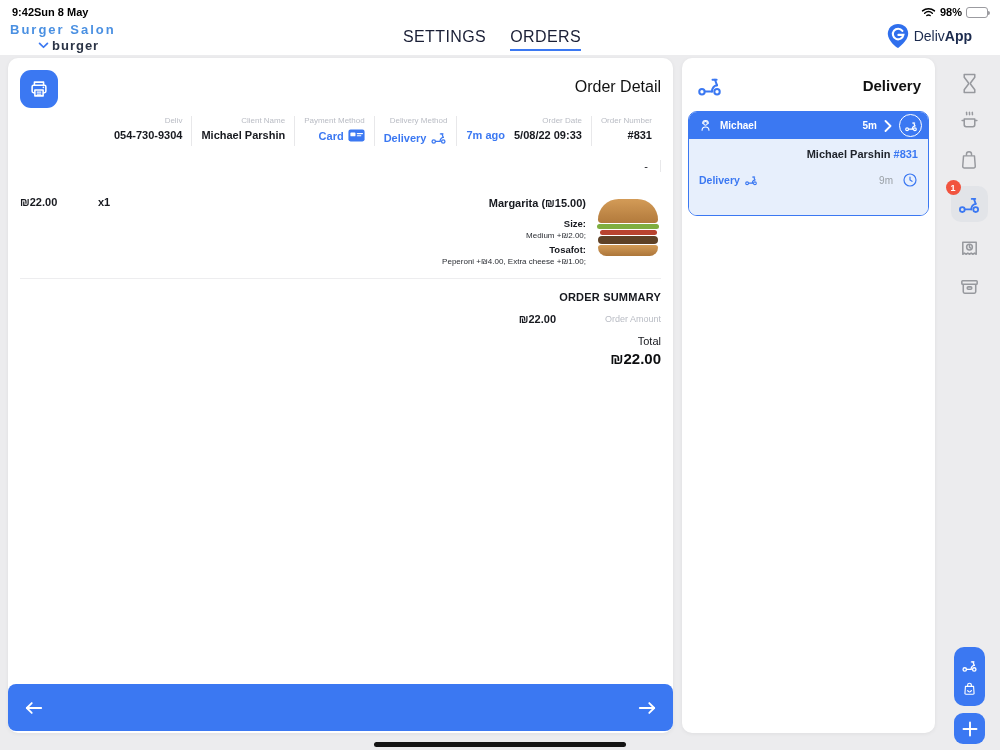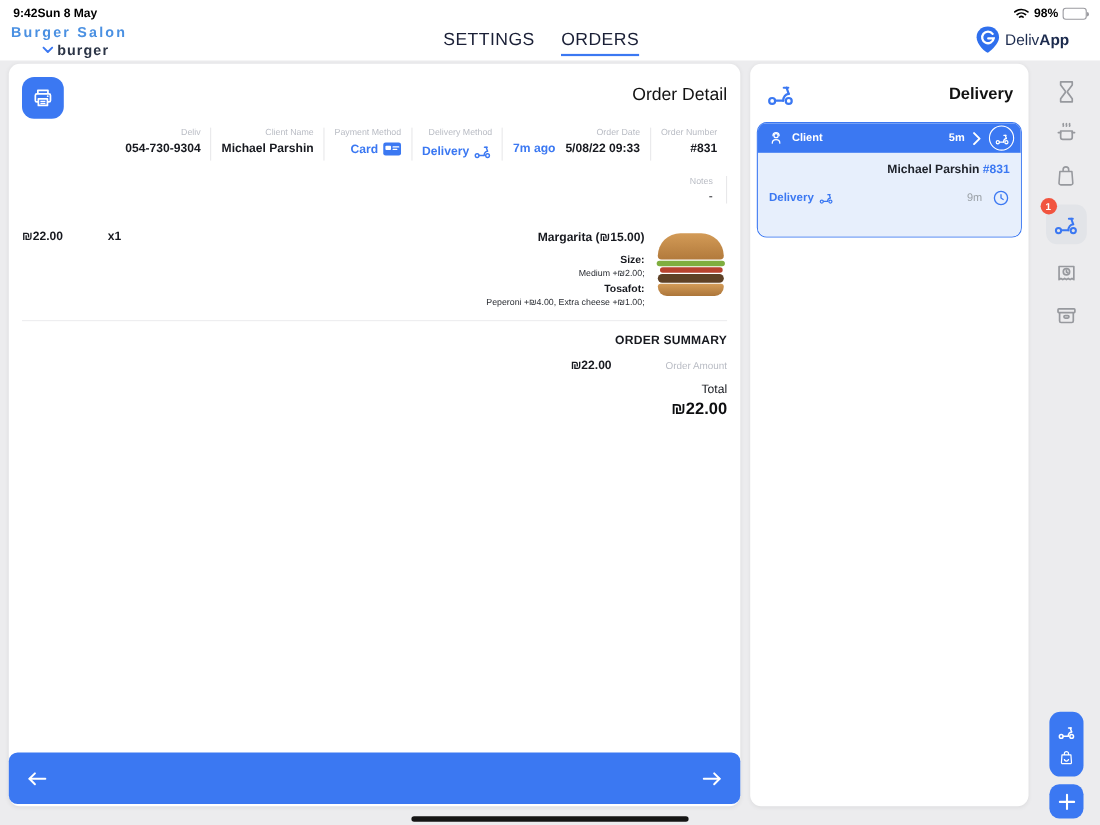--- a/index.html
+++ b/index.html
@@ -231,21 +231,20 @@
               <span>5/08/22 09:33</span>
             </div>
         </div>
         <div class="meta-cell">
           <div class="meta-label">Order Number</div>
           <div class="meta-value">#831</div>
         </div>
       </div>
 
       <div class="notes-block">
-        <div class="notes-label">Notes</div>
         <div class="notes-value">-</div>
       </div>
 
       <div class="item-row">
         <div class="item-price">₪22.00</div>
         <div class="item-qty">x1</div>
         <div class="item-spacer"></div>
         <div class="item-details">
           <div class="item-name">Margarita (₪15.00)</div>
           <div class="opt-label">Size:</div>
@@ -311,21 +310,21 @@
 
       <div class="courier-card">
         <div class="courier-bar">
           <span>
             <svg width="15" height="15" viewBox="0 0 24 24" fill="none" stroke="#fff" stroke-width="1.8" stroke-linecap="round">
               <circle cx="12" cy="8.5" r="3"></circle>
               <path d="M6.5 19.5 c0-3.2 2.5-5.2 5.5-5.2 s5.5 2 5.5 5.2"></path>
               <path d="M7.5 8.5 a4.5 4.5 0 0 1 9 0"></path>
             </svg>
           </span>
-          <span class="courier-name">Client</span>
+          <span class="courier-name">Michael</span>
           <span class="courier-time">5m</span>
           <span>
             <svg width="8" height="12" viewBox="0 0 8 12" fill="none" stroke="#fff" stroke-width="1.8" stroke-linecap="round" stroke-linejoin="round">
                 <path d="M1.5 1 L6.5 6 L1.5 11"></path>
               </svg>
           </span>
           <button class="courier-ring">
             <span>
               <svg width="14" height="14" viewBox="0 0 24 24" fill="none" stroke="#fff" stroke-width="2" stroke-linecap="round" stroke-linejoin="round">
                 <circle cx="5.3" cy="17.6" r="2.4"></circle>

